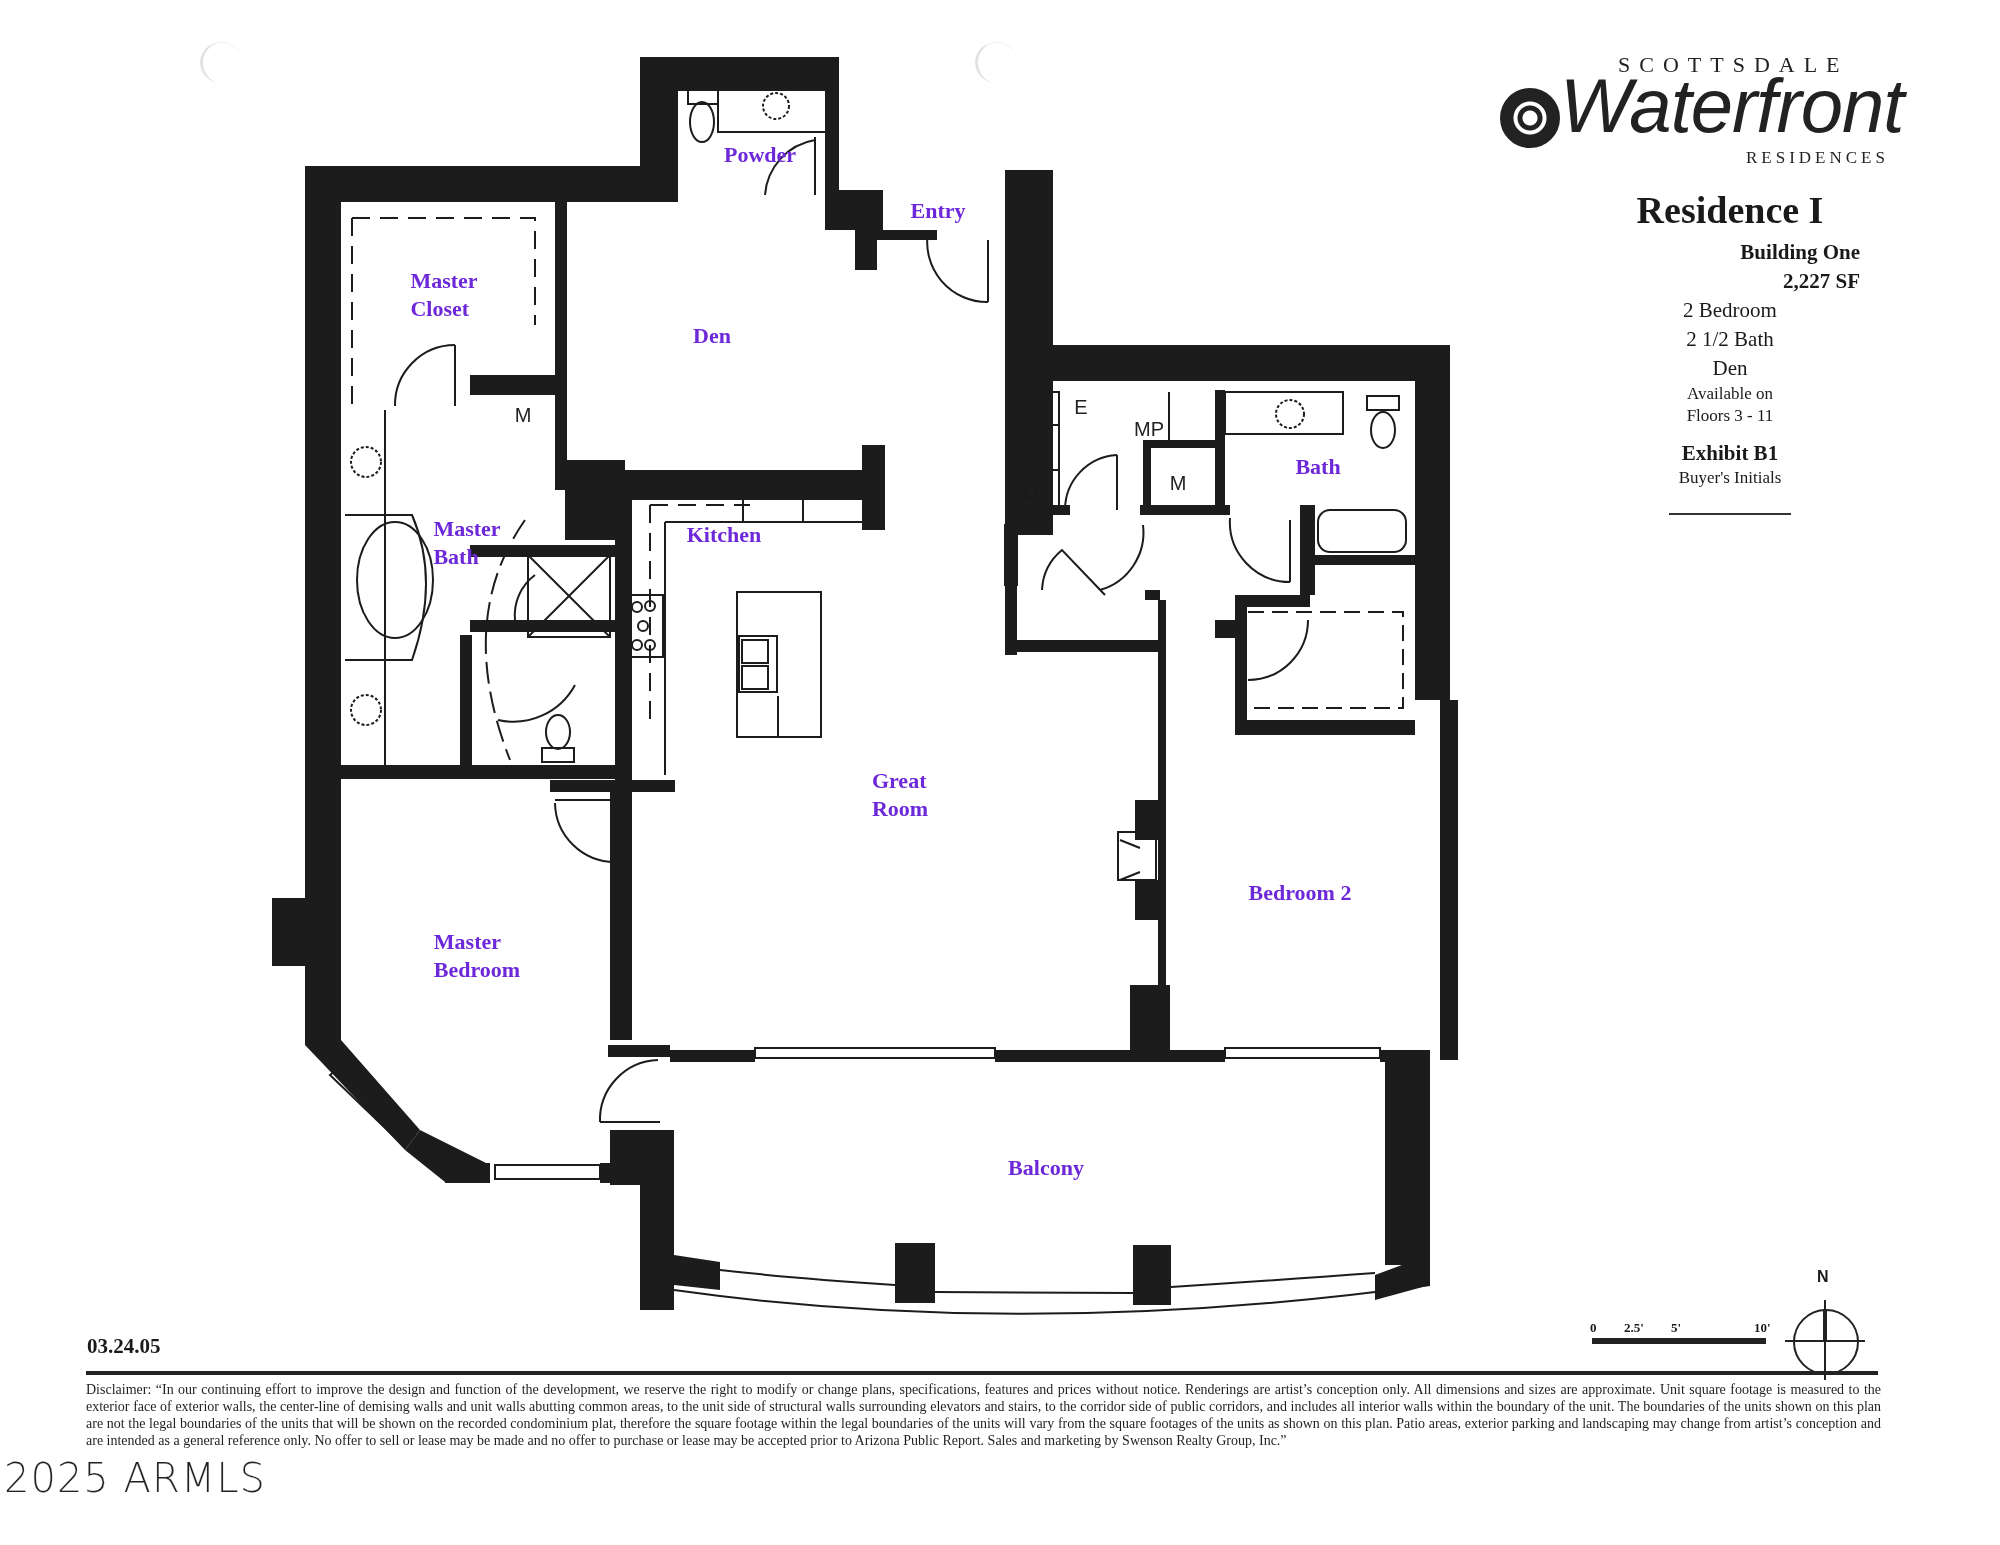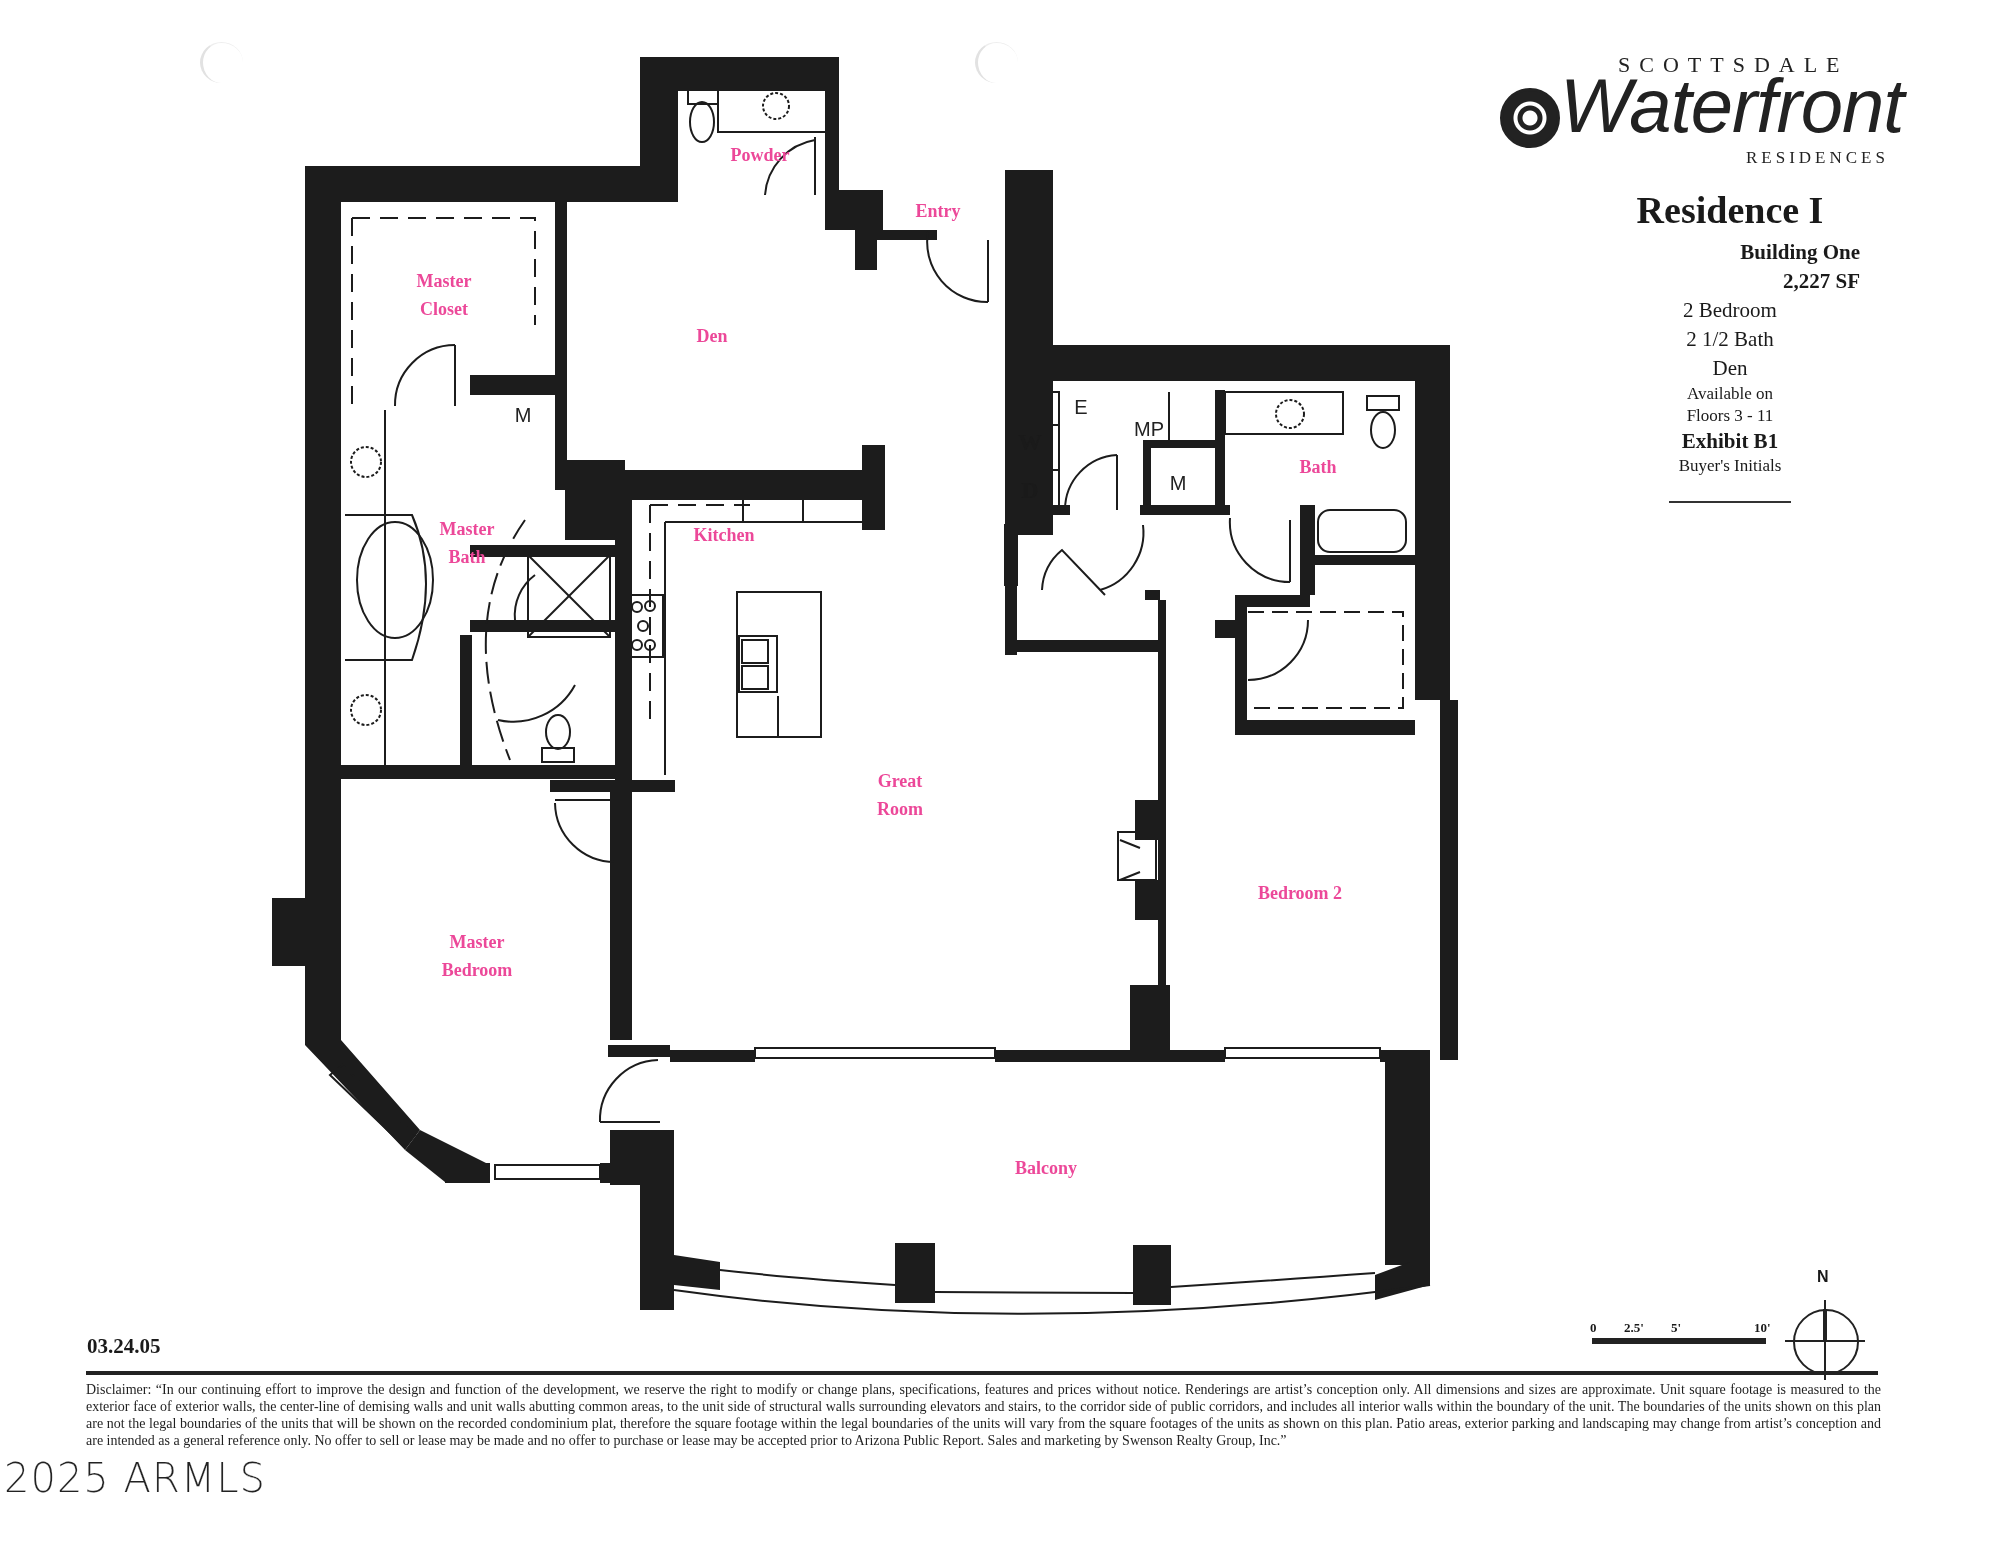--- a/index.html
+++ b/index.html
@@ -1,41 +1,41 @@
 <!DOCTYPE html>
 <html><head>
 <meta charset="utf-8">
 <style>
   html, body { margin:0; padding:0; background:#ffffff; }
   body { width:2000px; height:1545px; position:relative; overflow:hidden;
          font-family:"Liberation Serif", "DejaVu Serif", serif; color:#1a1a1a; }
   .abs { position:absolute; }
   #plan { position:absolute; left:0; top:0; }
-  .room-label { position:absolute; font-weight:bold; font-size:18px; text-align:center;
-                line-height:28px; color:#ec4899; white-space:nowrap; transform:translate(-50%,-50%); }
+  .room-label { position:absolute; font-weight:bold; font-size:22px; text-align:left;
+                line-height:28px; color:#6d28d9; white-space:nowrap; transform:translate(-50%,-50%); }
   .fix-label { position:absolute; font-family:"Liberation Sans","DejaVu Sans",sans-serif;
                font-size:20px; color:#222; transform:translate(-50%,-50%); }
   .wd-label { position:absolute; font-weight:bold; font-size:24px; transform:translate(-50%,-50%); }
 
   
   .logo-scottsdale { left:1618px; top:52px; font-size:22px; letter-spacing:9px; color:#222; }
   .logo-waterfront { left:1560px; top:62px; font-size:76px; font-style:italic; color:#222;
                      font-family:Liberation Sans, sans-serif; letter-spacing:-1px; }
   .logo-residences { left:1746px; top:148px; font-size:17px; letter-spacing:4px; color:#222; }
   .logo-emblem { left:1500px; top:88px; width:54px; height:54px; border-radius:50%;
                  border:3px solid #222; background:
                  radial-gradient(circle, #fff 0 7px, #222 8px 12px, #fff 13px 16px, #222 17px); }
 
   
   .info { position:absolute; left:1600px; top:188px; width:260px; text-align:center; }
   .info .title { font-size:38px; font-weight:bold; line-height:44px; margin-bottom:6px; }
   .info .b { font-size:21px; font-weight:bold; line-height:29px;text-align:right; }
   .info .r { font-size:21px; line-height:29px; }
   .info .s { font-size:17px; line-height:22px; }
-  .info .exhibit { font-size:21px; font-weight:bold; line-height:28px; }
+  .info .exhibit { font-size:21px; font-weight:bold; line-height:28px; margin-top:12px; }
   .info .initials-line { width:122px; height:2px; background:#333; margin:24px auto 0; }
 
   .date { left:87px; top:1334px; font-size:21px; font-weight:bold; }
   .rule { left:86px; top:1371px; width:1792px; height:4px; background:#222; }
   .disclaimer { left:86px; top:1381px; width:1795px; font-size:14px; line-height:17px;
                 text-align:justify; color:#1f1f1f; }
   .watermark { left:4px; top:1455px; font-family:"DejaVu Sans","Liberation Sans",sans-serif;
                font-size:40px; font-weight:200; color:#222; letter-spacing:1px;
                -webkit-text-stroke:0.2px #fff; }
 

